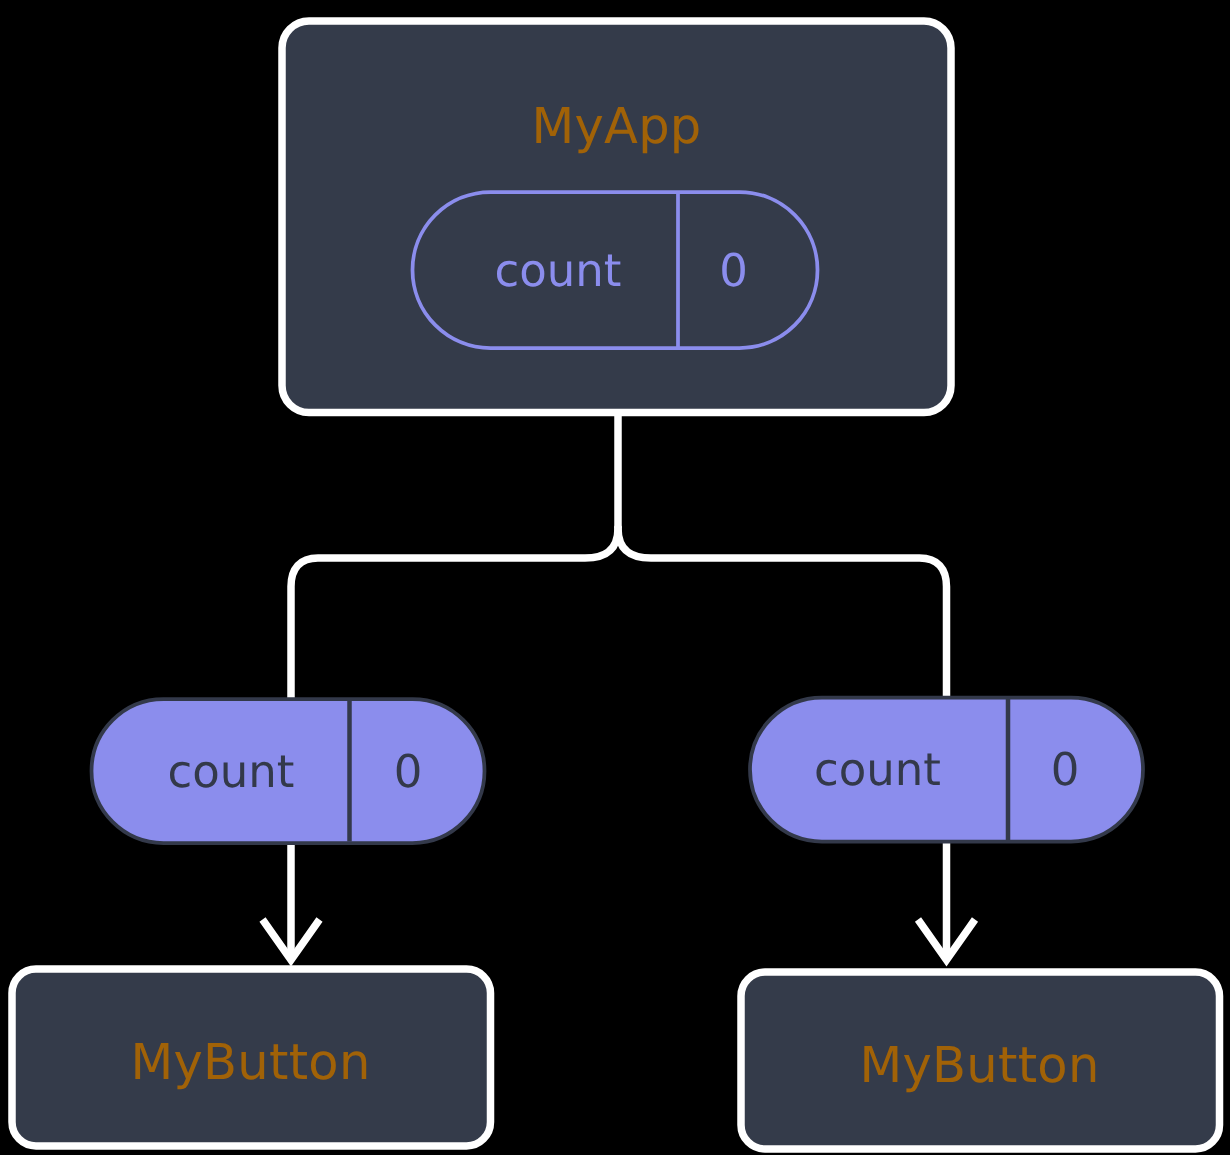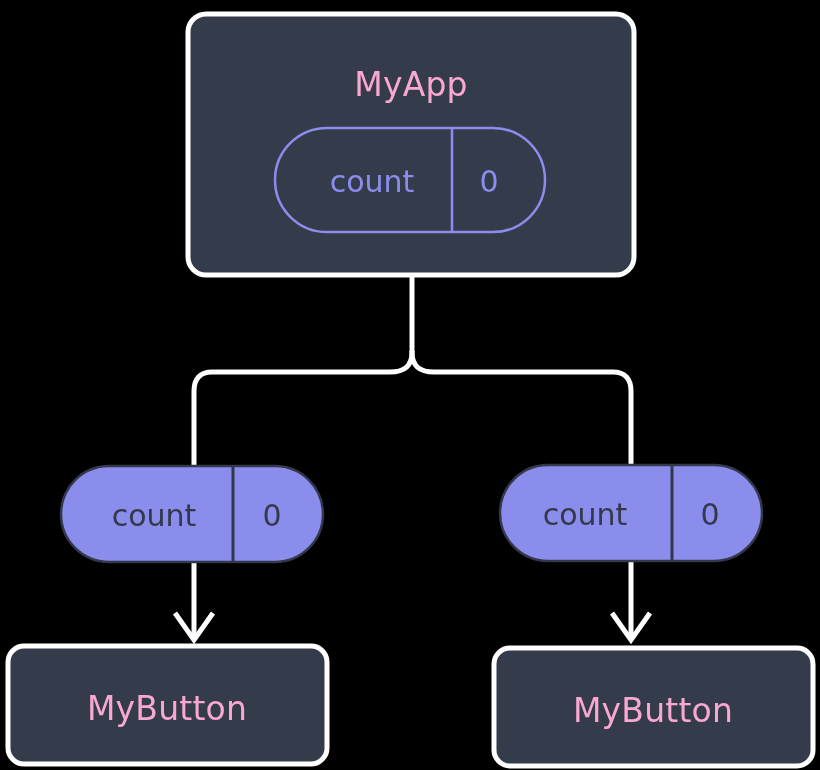--- a/index.html
+++ b/index.html
@@ -26,21 +26,21 @@
     width: 820px;
     height: 770px;
     overflow: visible;
   }
   .txt {
     position: absolute;
     white-space: nowrap;
     pointer-events: none;
   }
   .node-title {
-    color: #f9a8d4;
+    color: #a16207;
     font-size: 33px;
     letter-spacing: 0.2px;
   }
   .pill-text-outline {
     color: #8b8ded;
     font-size: 30px;
   }
   .pill-text-filled {
     color: #33394a;
     font-size: 30px;

